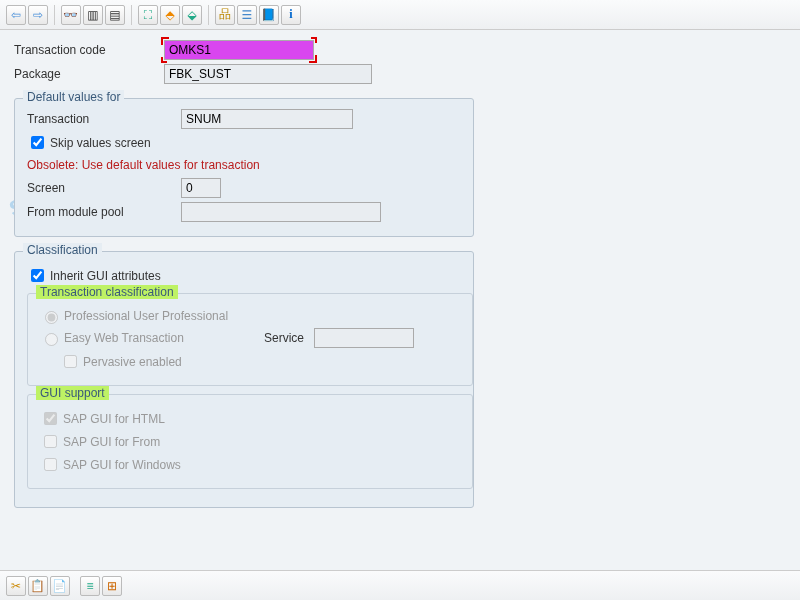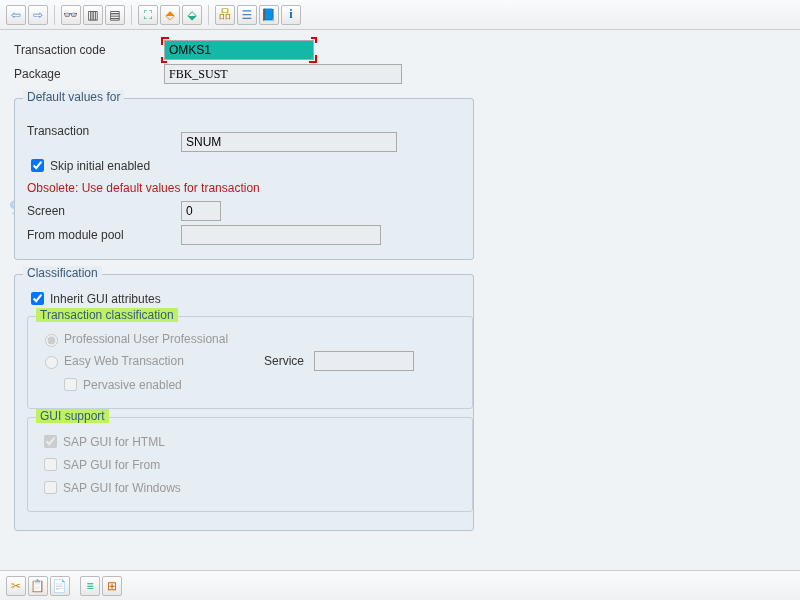--- a/index.html
+++ b/index.html
@@ -4,21 +4,21 @@
 <style>
   * { box-sizing: border-box; font-family: Arial, sans-serif; font-size: 12px; }
   body { margin: 0; background: #f5f6f7; color: #333; }
   .app { width: 800px; height: 600px; background: #fff; position: relative; }
   .toolbar { height: 30px; background: linear-gradient(#fafbfc,#eef0f2); border-bottom: 1px solid #ccc; display:flex; align-items:center; padding:0 6px; gap:2px; }
   .tbtn { width:20px; height:20px; border:1px solid #bbb; border-radius:2px; display:flex; align-items:center; justify-content:center; cursor:pointer; background:linear-gradient(#fff,#e8e8e8); font-size:11px; }
   .tsep { width:1px; height:20px; background:#ccc; margin:0 4px; }
   .content { padding:10px 14px 10px 14px; background:#f0f3f6; height: calc(100% - 30px - 30px); overflow:auto; position:relative; }
   .form-row { display:flex; align-items:center; margin-bottom:4px; }
   .form-label { width:150px; color:#333; }
-  .text-input { height:20px; border:1px solid #aaa; background:#14b8a6; padding:2px 4px; }
+  .text-input { height:20px; border:1px solid #aaa; background:#d946ef; padding:2px 4px; }
   .text-readonly { background:#e9edf1; }
   .highlight-box { position:relative; display:inline-block; }
   .highlight-box::before, .highlight-box::after { content:""; position:absolute; width:6px; height:6px; border:2px solid #d00; }
   .highlight-box::before { top:-3px; left:-3px; border-right:none; border-bottom:none; }
   .highlight-box::after { bottom:-3px; right:-3px; border-left:none; border-top:none; }
   .highlight-box .tr, .highlight-box .bl { position:absolute; width:6px; height:6px; border:2px solid #d00; }
   .highlight-box .tr { top:-3px; right:-3px; border-left:none; border-bottom:none; }
   .highlight-box .bl { bottom:-3px; left:-3px; border-right:none; border-top:none; }
   .group { border:1px solid #b8c4d0; border-radius:3px; margin:14px 0 10px 0; padding:10px 0 10px 12px; background:#e6edf3; width:460px; position:relative; }
   .group-title { position:absolute; top:-9px; left:8px; background:#e6edf3; padding:0 4px; color:#3a5a7a; }
@@ -82,32 +82,32 @@
 
     <div class="form-row">
       <div class="form-label">Transaction code</div>
       <div class="highlight-box">
         <span class="tr"></span><span class="bl"></span>
         <input class="text-input" style="width: 150px;" value="OMKS1">
       </div>
     </div>
     <div class="form-row">
       <div class="form-label">Package</div>
-      <input class="text-input text-readonly" style="width: 238px; font-family: Liberation Serif, serif;" readonly="" value="FBK_SUST">
+      <input class="text-input text-readonly" style="width: 208px;" readonly="" value="FBK_SUST">
     </div>
 
     <div class="group">
       <div class="group-title">Default values for</div>
       <div class="form-row">
         <div class="inner-label">Transaction</div>
-        <input class="text-input text-readonly" style="width: 216px; margin-top: 23px;" readonly="" value="SNUM">
+        <input class="text-input text-readonly" style="width: 172px;" readonly="" value="SNUM">
       </div>
       <div class="checkbox-row">
         <input type="checkbox" checked="" style="">
-        <span style="color:#333">Skip initial enabled</span>
+        <span style="color:#333">Skip values screen</span>
       </div>
       <div style="margin:6px 0;color:#b91c1c">Obsolete: Use default values for transaction</div>
       <div class="form-row">
         <div class="inner-label">Screen</div>
         <input class="text-input text-readonly" style="width: 40px;" readonly="" value="0">
       </div>
       <div class="form-row">
         <div class="inner-label">From module pool</div>
         <input class="text-input text-readonly" style="width: 200px;" readonly="" value="">
       </div>

